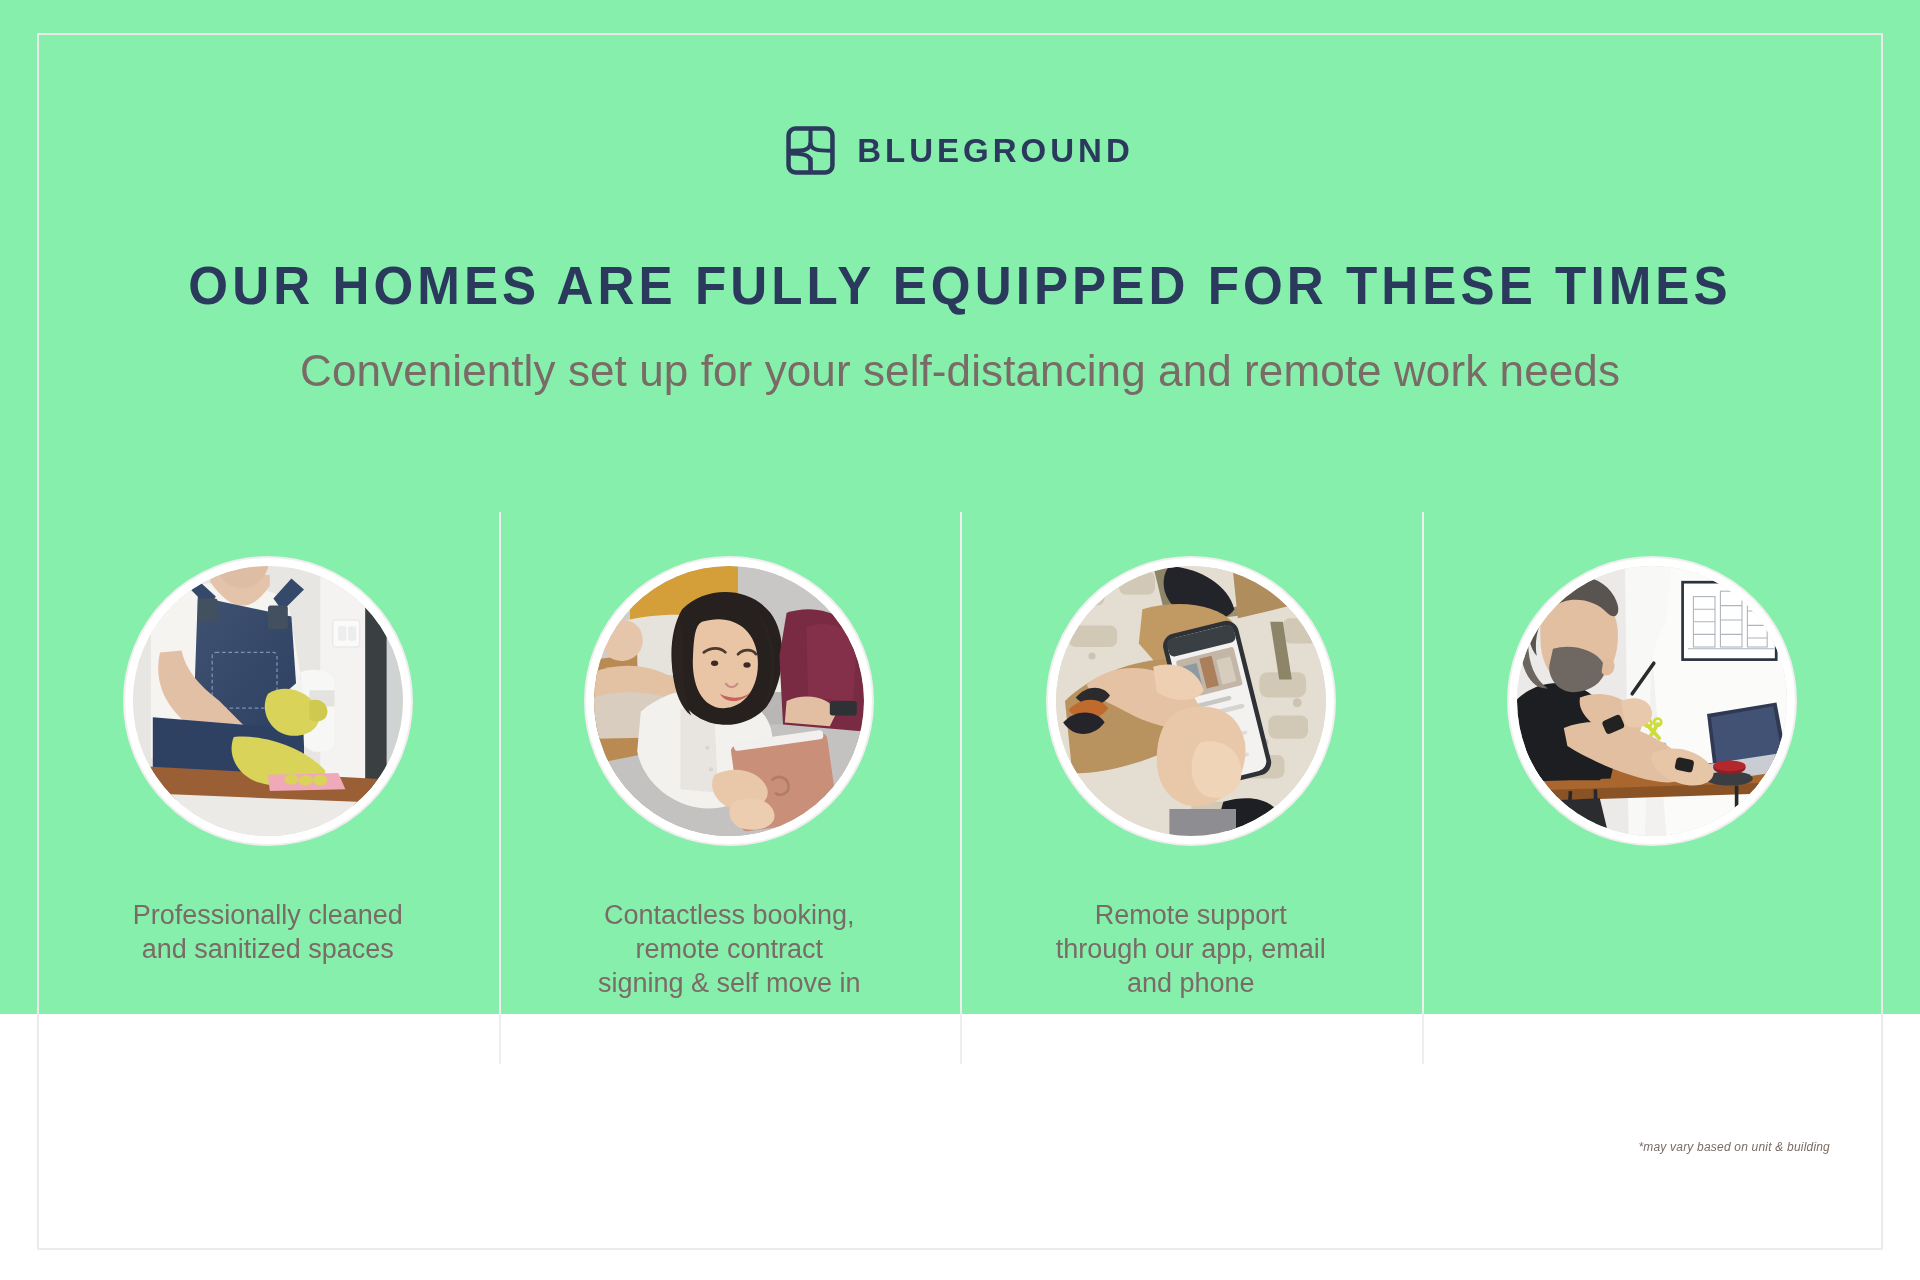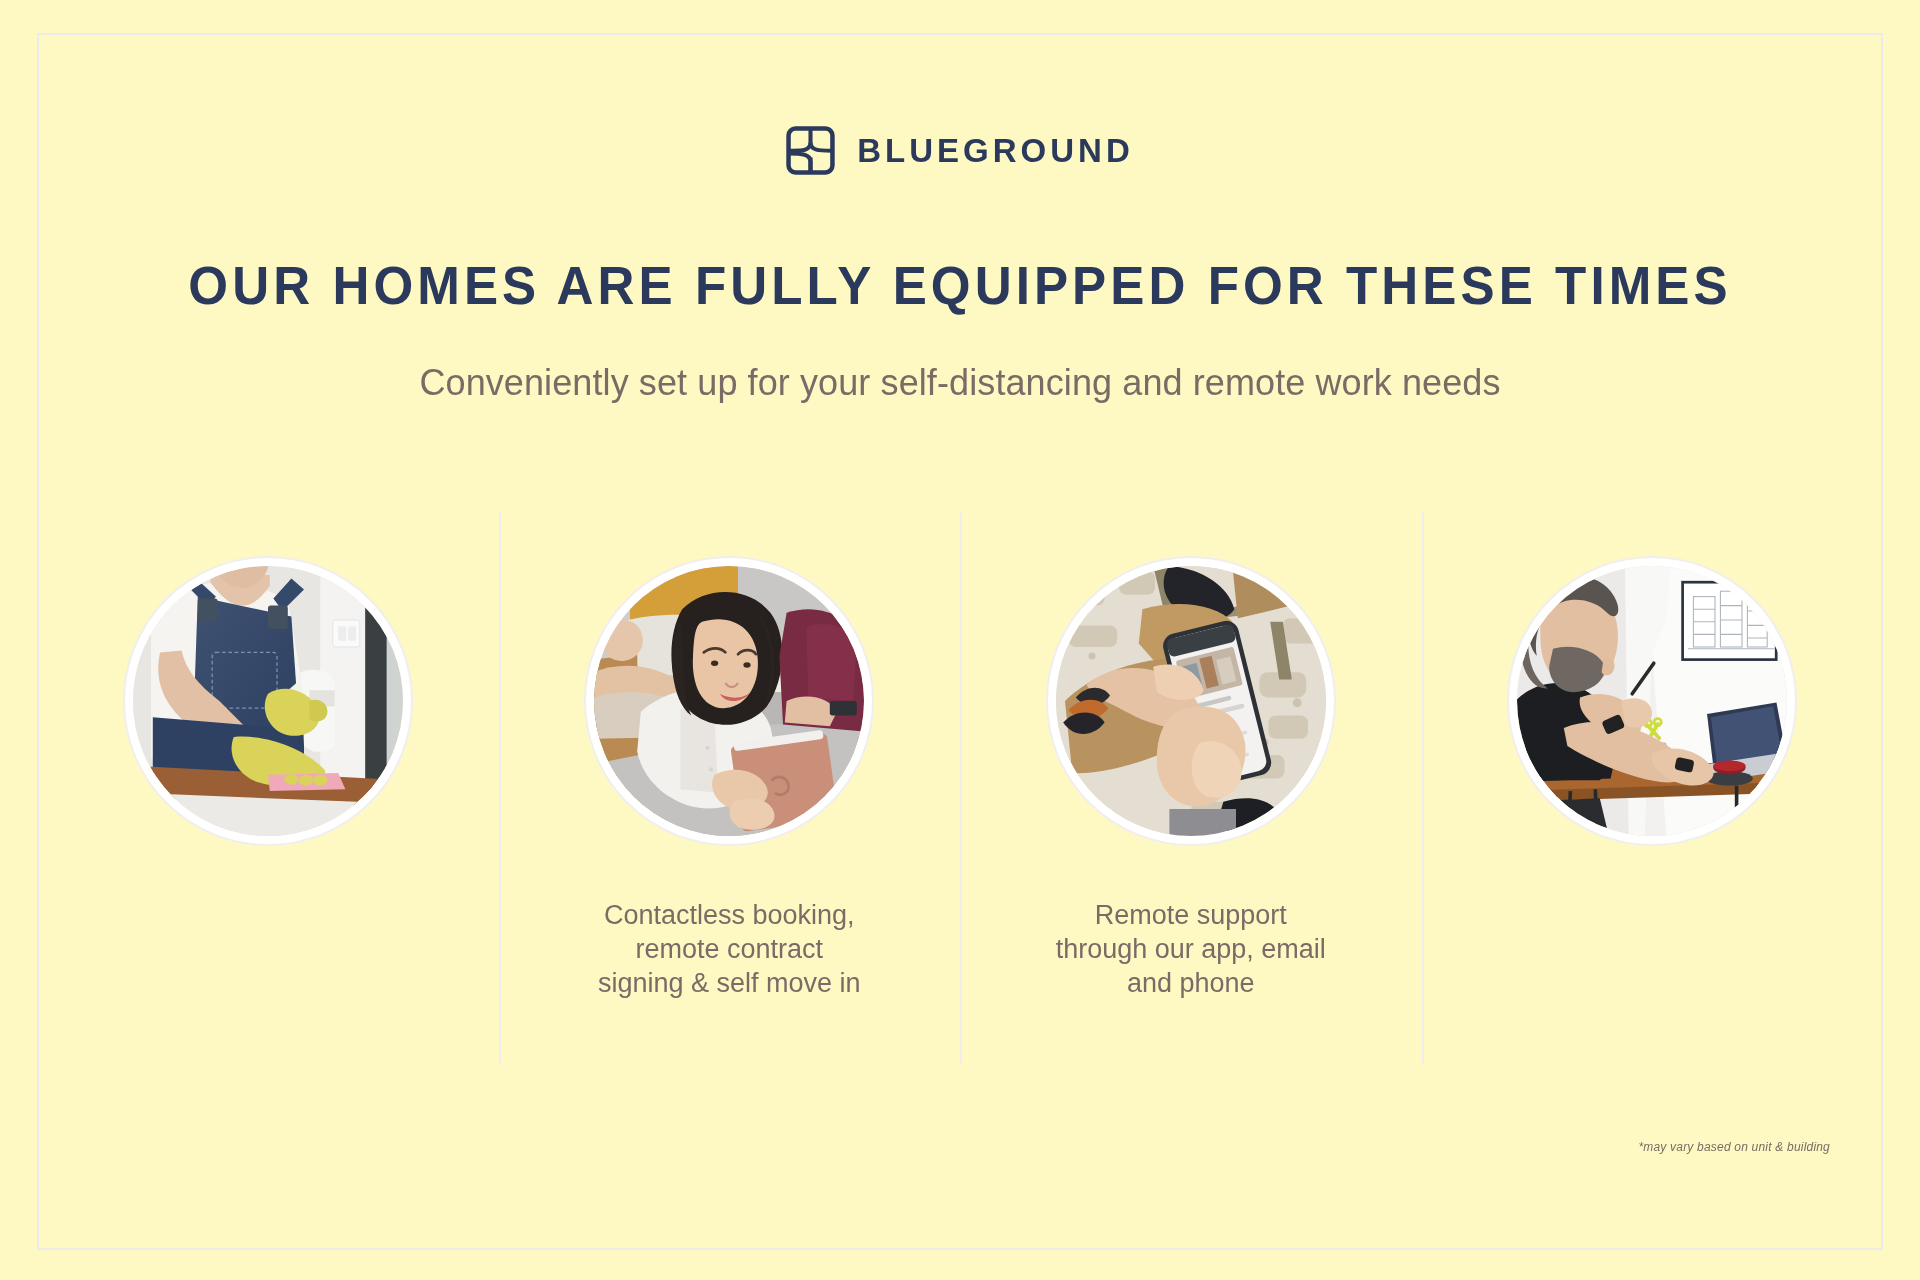--- a/index.html
+++ b/index.html
@@ -8,22 +8,22 @@
     width: 1920px;
     height: 1280px;
     background: #ffffff;
     font-family: "Liberation Sans", sans-serif;
     overflow: hidden;
   }
 
   .page {
     position: relative;
     width: 1920px;
-    height: 1280px;
-    background: #fef9c3;
+    height: 1014px;
+    background: #86efac;
   }
 
   
   .frame-border {
     position: absolute;
     left: 37px;
     top: 33px;
     width: 1846px;
     height: 1217px;
     border: 2px solid #eceaea;
@@ -66,26 +66,26 @@
     color: #2b3a5c;
     text-transform: uppercase;
     line-height: 1.05;
     transform: scaleX(0.965);
     transform-origin: center top;
     white-space: nowrap;
   }
 
   .subtitle {
     position: absolute;
-    top: 360px;
+    top: 342px;
     left: 0;
     width: 1920px;
     text-align: center;
     font-family: "Liberation Sans", sans-serif;
-    font-size: 36px;
+    font-size: 44px;
     font-weight: 400;
     color: #7a6b66;
     letter-spacing: 0.1px;
     line-height: 1.3;
     white-space: nowrap;
   }
 
   
   .columns {
     position: absolute;
@@ -230,20 +230,22 @@
               <path d="M186 118 C200 112, 220 116, 224 128 L224 196 C224 204, 212 208, 200 206 L190 200 L188 150 Z" fill="#f7f7f5"></path>
               <path d="M186 126 L170 140 L178 152 L190 142 Z" fill="#f2f2ef"></path>
               <path d="M196 138 L224 138 L224 156 L196 156 Z" fill="#e5e3df"></path>
 
               <path d="M150 142 C168 130, 196 138, 206 160 C212 178, 194 192, 172 188 C152 184, 140 160, 150 142 Z" fill="#d9d35a"></path>
               <path d="M196 150 C206 146, 216 152, 216 162 C216 172, 204 176, 196 170 Z" fill="#cfc94f"></path>
             </g>
           </svg>
         </div>
       </div>
+      <div class="caption">Professionally cleaned
+and sanitized spaces</div>
     </div>
 
     <div class="col">
       <div class="photo-ring">
         <div class="photo">
           <svg viewBox="0 0 300 300" xmlns="http://www.w3.org/2000/svg">
             <defs>
               <clipPath id="c3">
                   <circle cx="150" cy="150" r="150"></circle>
                 </clipPath>

